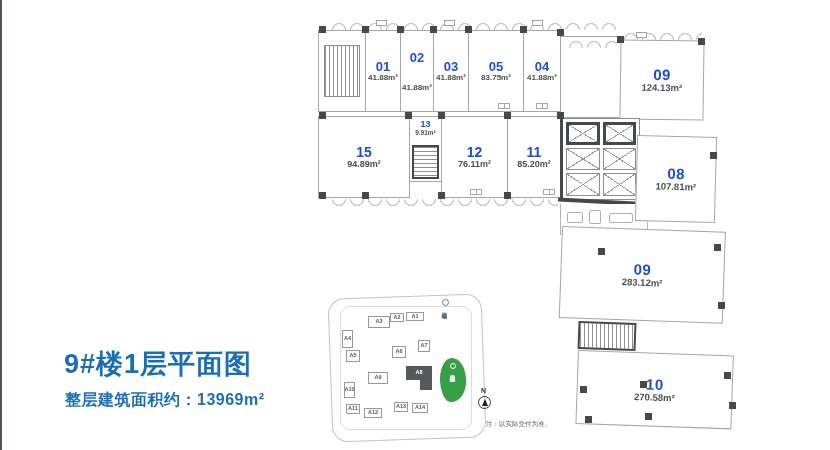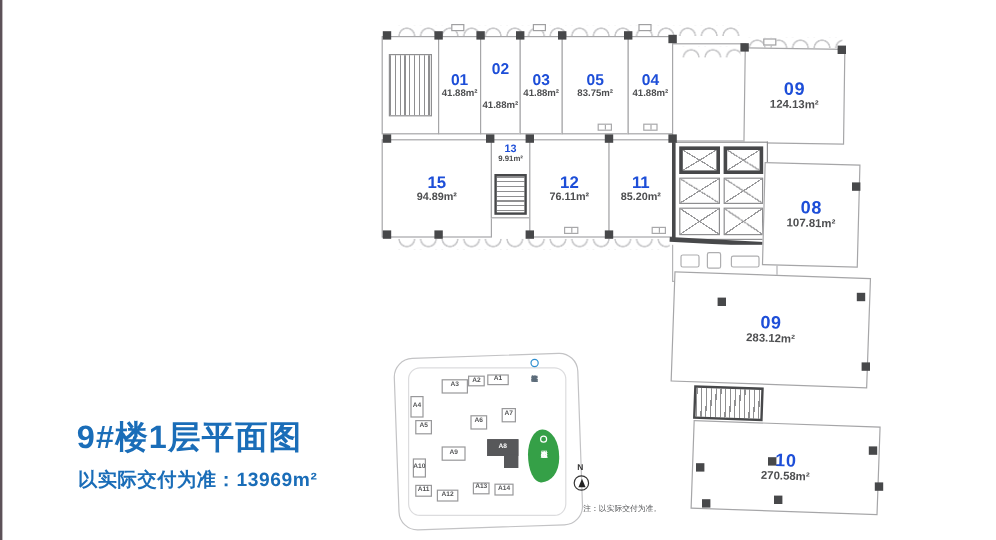--- a/index.html
+++ b/index.html
@@ -63,21 +63,21 @@
   .compass-needle{width:0;height:0;border-left:3px solid transparent;border-right:3px solid transparent;border-bottom:7px solid #222;}
   .note{position:absolute;font-size:6.5px;color:#555658;}
   .room-label-top{position:absolute;top:3px;left:0;right:0;display:flex;flex-direction:column;align-items:center;gap:1px;}
 </style>
 </head>
 <body>
 
 <div class="abs edge-line"></div>
 
 <div class="abs title">9#楼1层平面图</div>
-<div class="abs subtitle">以实际交付为准：13969m²</div>
+<div class="abs subtitle">整层建筑面积约：13969m²</div>
 
 <div class="arcs" style="left:330px;top:21px;width:288px;"></div>
 <div class="arcs" style="left:622px;top:31px;width:80px;"></div>
 <div class="arcs flip" style="left:330px;top:199px;width:228px;"></div>
 
 <div class="room" style="left:318px;top:30px;width:48px;height:82px;">
   <div class="stairs-v" style="width:34px;height:50px;border:1px solid #8f8f91;"></div>
 </div>
 
 <div class="room" style="left:365px;top:30px;width:36px;height:82px;">

